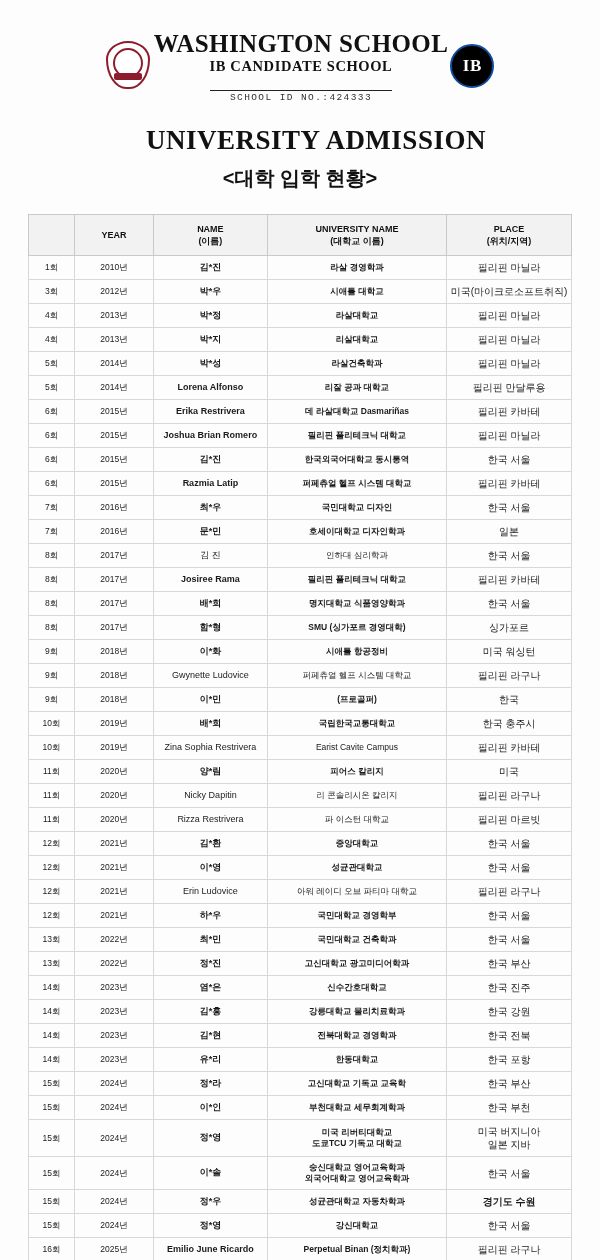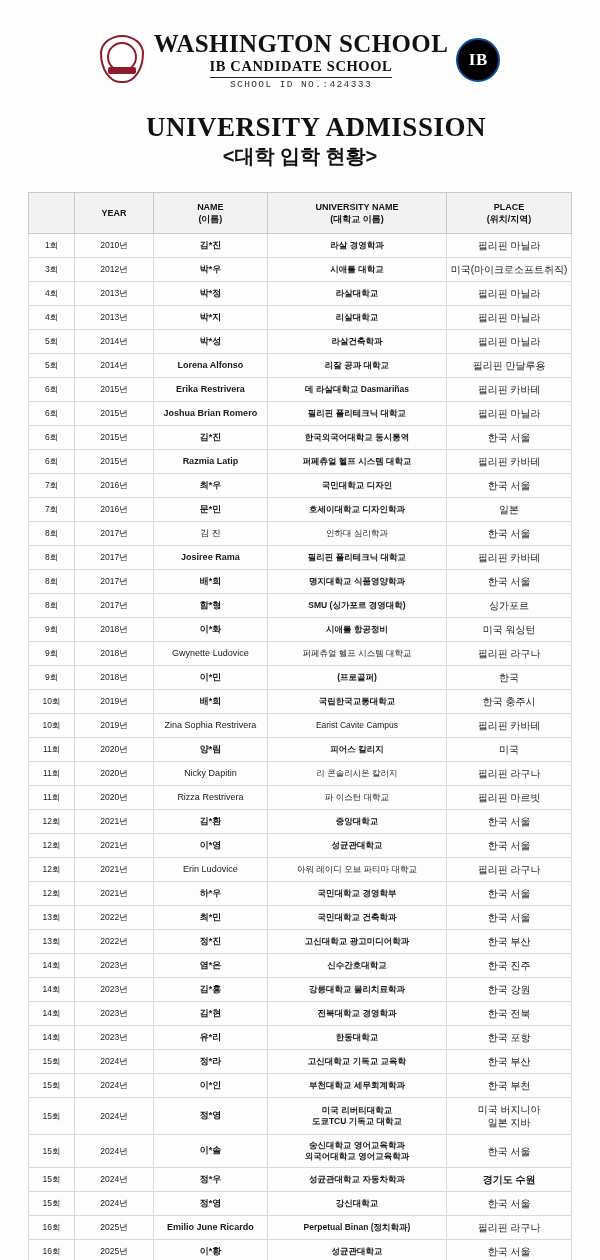--- a/index.html
+++ b/index.html
@@ -24,21 +24,21 @@
 
   
   .header {
     padding-top: 30px;
     text-align: center;
   }
   .logo-row {
     display: flex;
     align-items: center;
     justify-content: center;
-    gap: 8px;
+    gap: 2px;
   }
   .crest {
     width: 46px;
     height: 50px;
     position: relative;
     flex: none;
   }
   .crest .shield {
     width: 44px;
     height: 48px;
@@ -82,21 +82,21 @@
     color: #111111;
   }
   .school-sub {
     font-family: "Liberation Serif", serif;
     font-weight: bold;
     font-size: 14.5px;
     letter-spacing: 0.6px;
     color: #111;
     border-bottom: 1.5px solid #222;
     display: inline-block;
-    padding-bottom: 2px;
+    padding-bottom: 15px;
   }
   .school-id {
     font-family: Liberation Mono, monospace;
     font-size: 9.5px;
     letter-spacing: 1.4px;
     color: #333;
     margin-top: 2px;
   }
   .ib-badge {
     width: 40px;
@@ -121,20 +121,21 @@
     font-size: 27px;
     letter-spacing: 0.5px;
     margin-top: 22px;
     color: #111;
     padding-left: 32px;
   }
   .doc-subtitle {
     font-family: "Liberation Sans", sans-serif;
     font-weight: bold;
     font-size: 20px;
+    margin-top: 9px;
     color: #111;
   }
 
   
   .table-wrap {
     margin: 22px 28px 24px 28px;
   }
   table.admissions {
     width: 100%;
     border-collapse: collapse;

